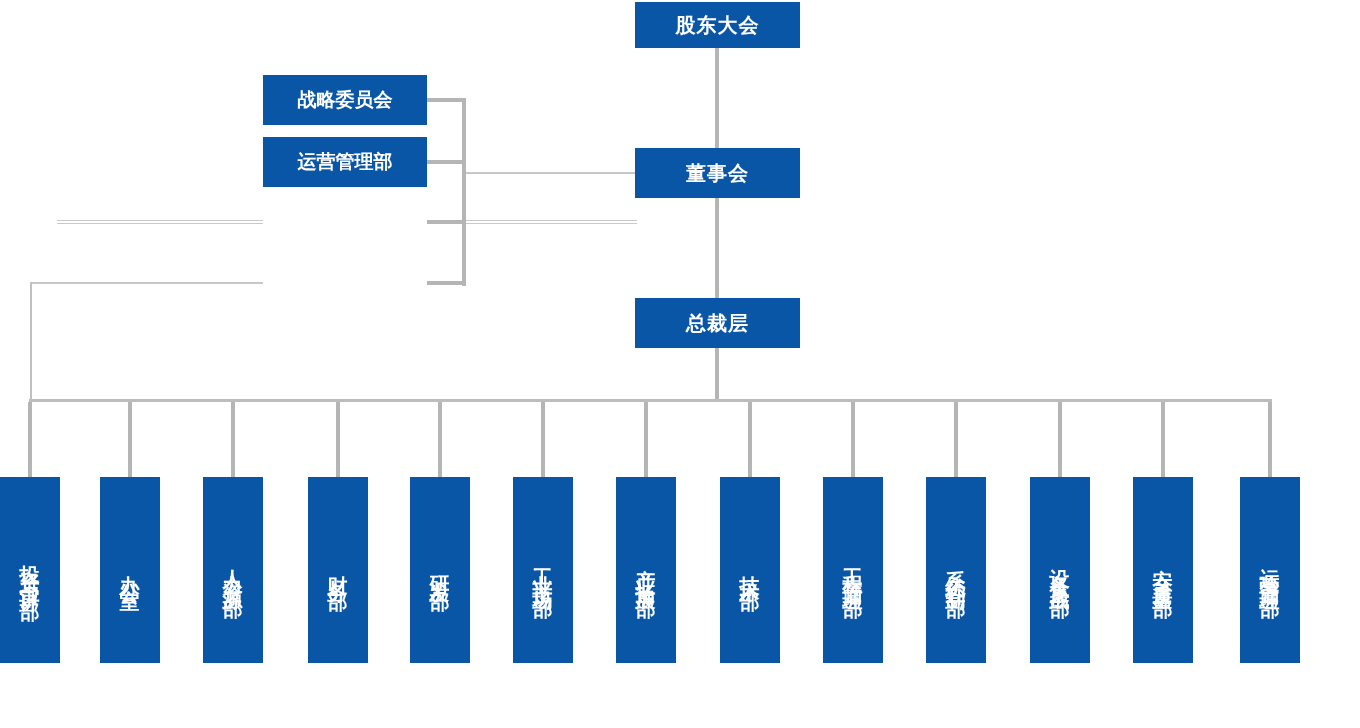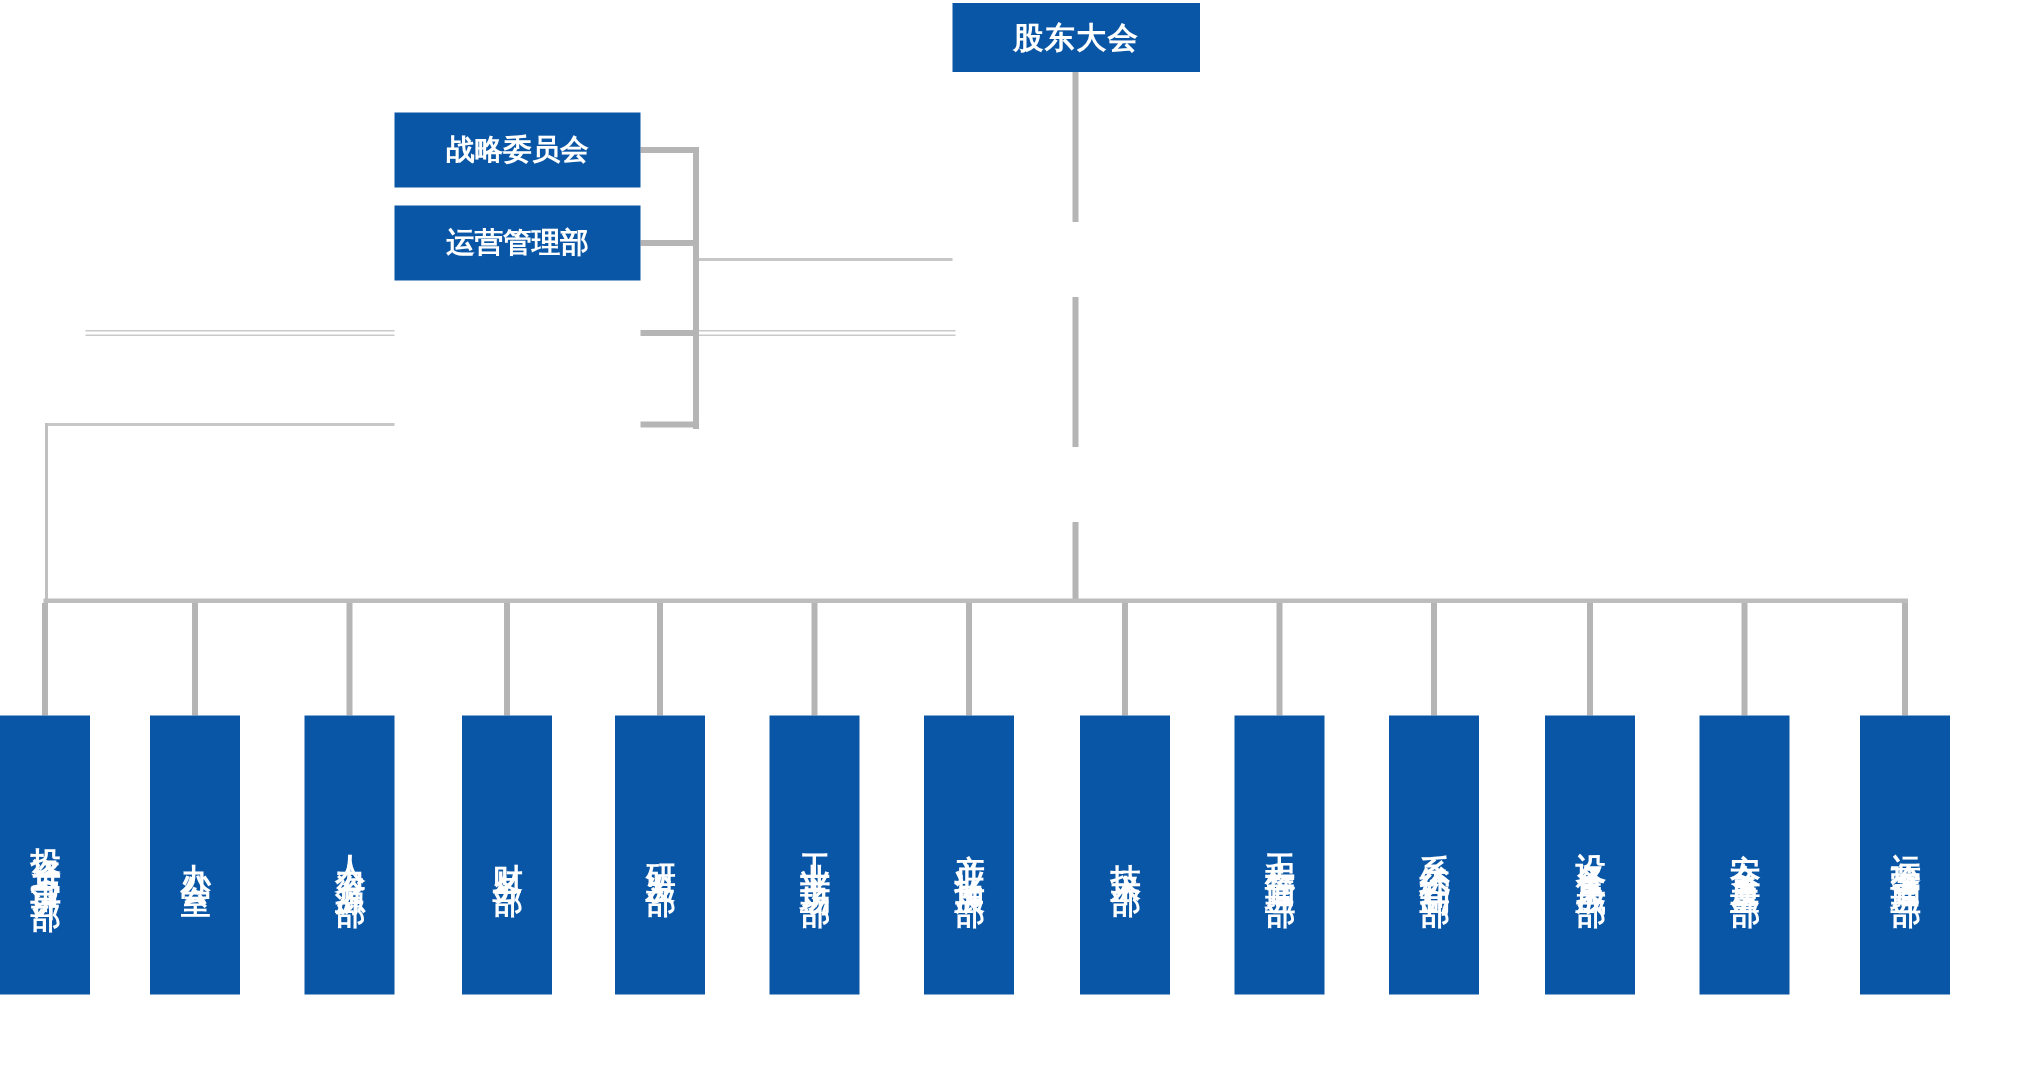--- a/index.html
+++ b/index.html
@@ -108,20 +108,26 @@
   <div class="vline" style="left:748px;top:402px;height:75px"></div>
   <div class="vline" style="left:851px;top:402px;height:75px"></div>
   <div class="vline" style="left:954px;top:402px;height:75px"></div>
   <div class="vline" style="left:1058px;top:402px;height:75px"></div>
   <div class="vline" style="left:1161px;top:402px;height:75px"></div>
   <div class="vline" style="left:1268px;top:402px;height:75px"></div>
 
   <div class="node h-node" style="left:635px;top:2px;height:46px">
     <span>股东大会</span>
   </div>
+  <div class="node h-node" style="left:635px;top:148px">
+    <span>董事会</span>
+  </div>
+  <div class="node h-node" style="left:635px;top:298px">
+    <span>总裁层</span>
+  </div>
 
   <div class="node c-node" style="top:75px">
     <span>战略委员会</span>
   </div>
   <div class="node c-node" style="top:137px">
     <span>运营管理部</span>
   </div>
 
   <div class="node d-node" style="left:0px">
     <span>投资与审计部</span>

